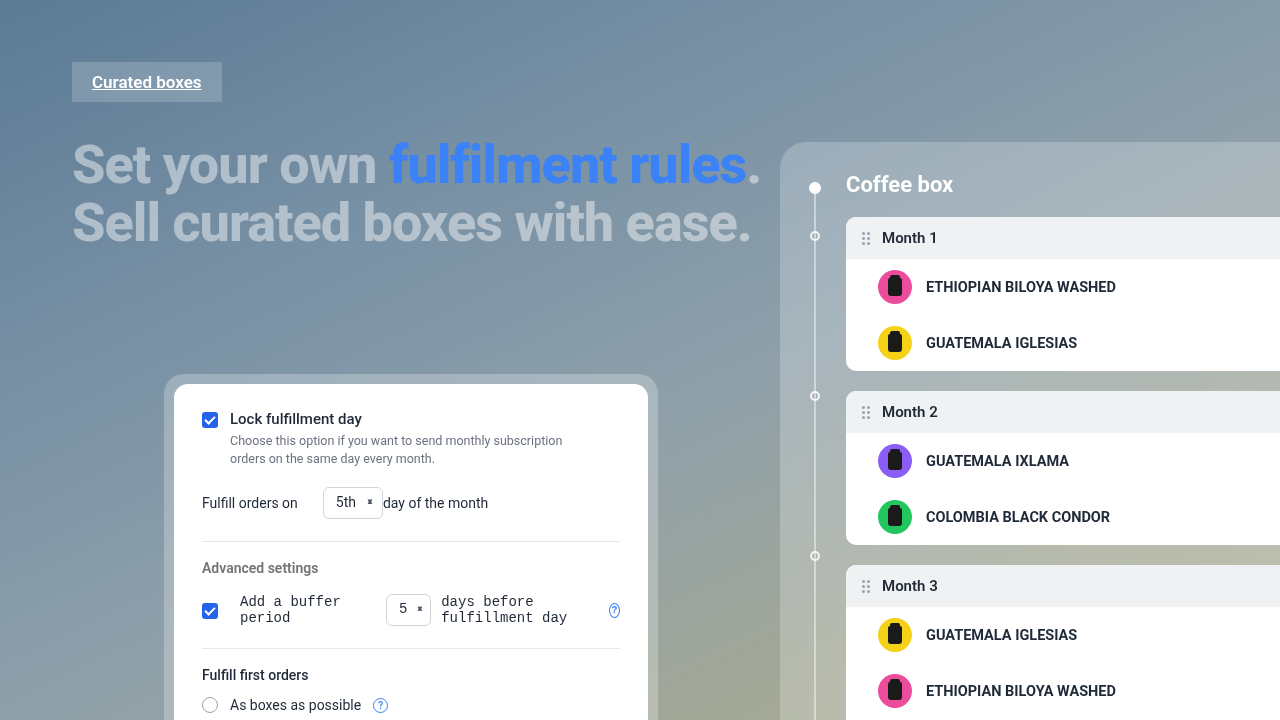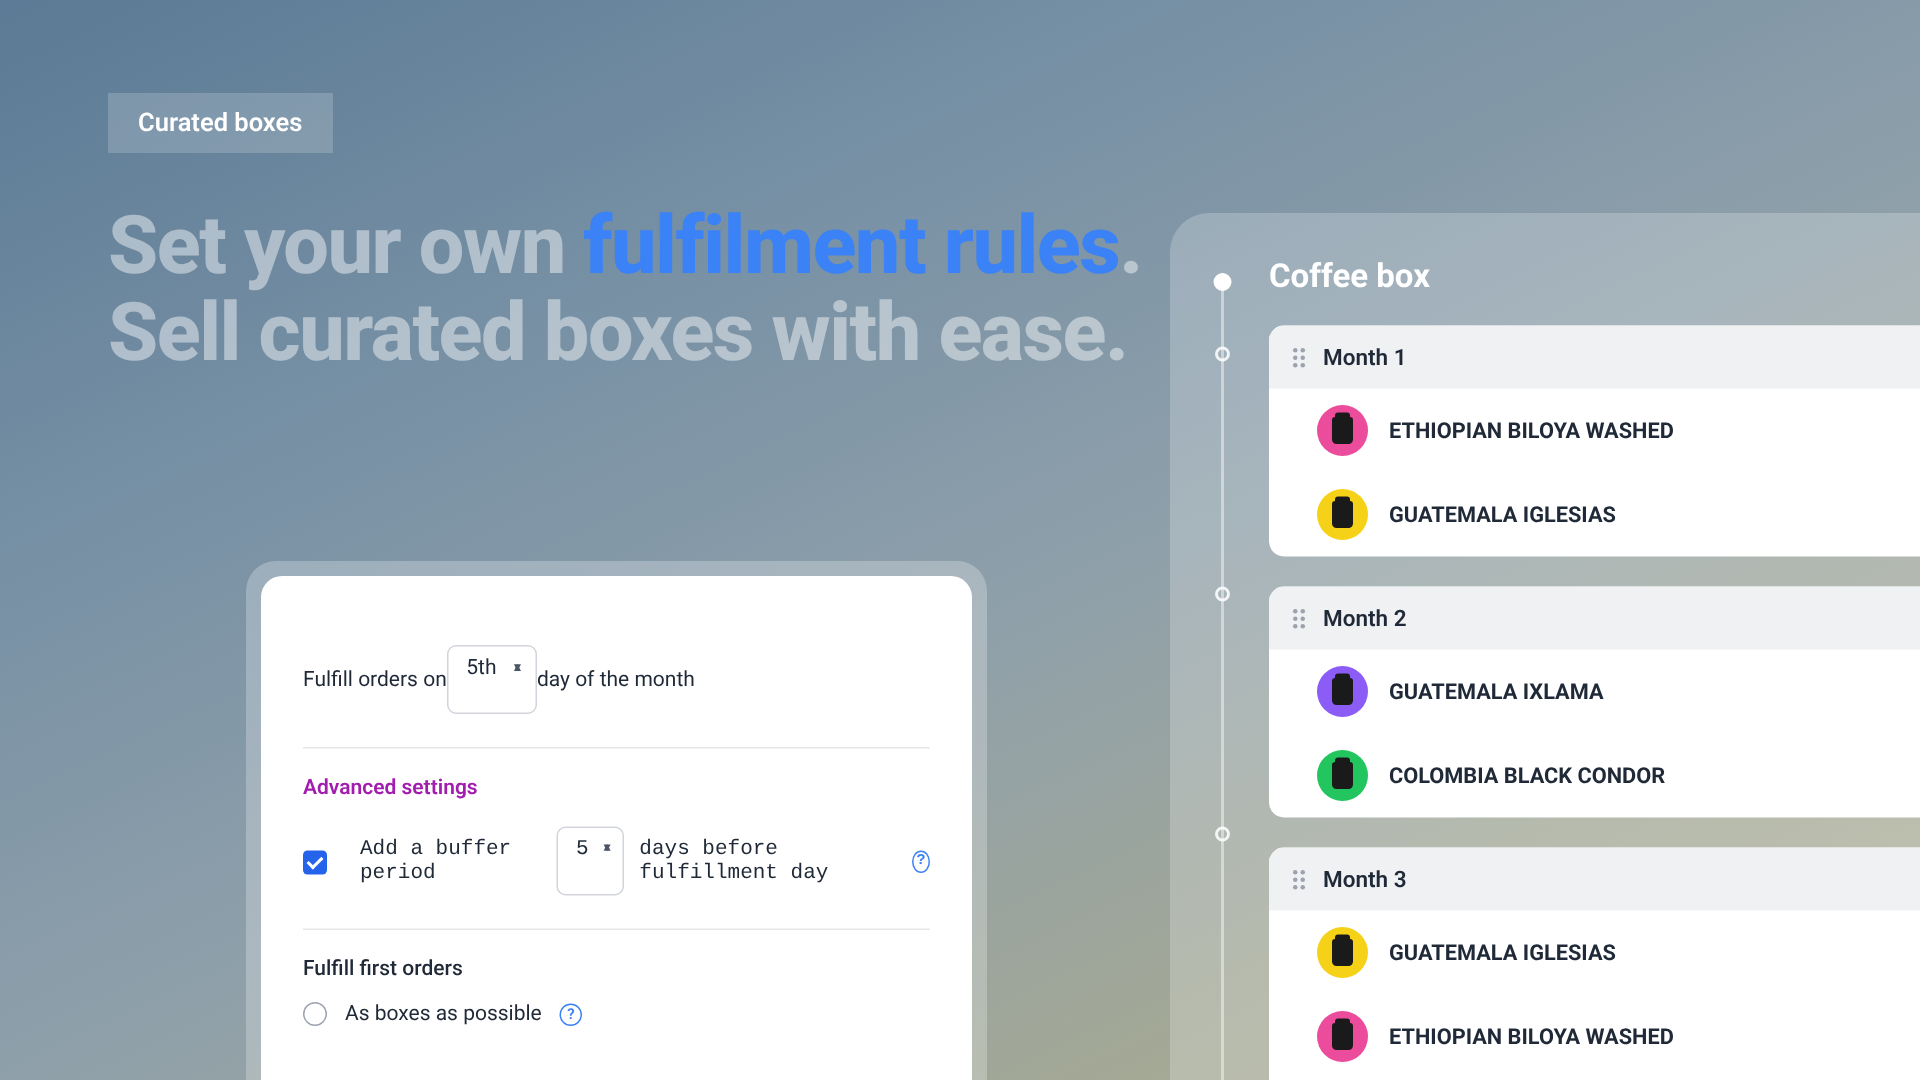--- a/index.html
+++ b/index.html
@@ -12,20 +12,21 @@
 }
 .pill {
   display: inline-block;
   background: rgba(255,255,255,0.18);
   color: #fff;
   font-weight: 600;
   font-size: 17px;
   padding: 10px 20px;
   border-radius: 0;
   margin: 62px 0 0 72px;
+  text-decoration: underline;
 }
 .headlines { margin: 34px 0 0 72px; }
 .headlines .line {
   font-size: 54px;
   font-weight: 800;
   line-height: 1.08;
   letter-spacing: -1px;
 }
 .headlines .dim { color: rgba(255,255,255,0.45); }
 .headlines .bright { color: #3b82f6; }
@@ -68,29 +69,30 @@
   border-width: 0 2px 2px 0;
   transform: rotate(45deg);
 }
 .label-main { font-size: 15px; color: #1f2937; font-weight: 500; }
 .label-sub { font-size: 12.5px; color: #6b7280; line-height: 1.4; margin-top: 4px; max-width: 340px; }
 .fulfill-row { display: flex; align-items: center; margin-top: 20px; font-size: 14px; color: #1f2937; }
 .stepper {
   display: flex; align-items: center;
   border: 1px solid #d1d5db;
   border-radius: 6px;
-  padding: 6px 8px 22px 12px;
+  padding: 6px 8px 8px 12px;
   gap: 10px;
   background: #fff;
+  margin-left: 25px;
 }
 .stepper .val { font-size: 14px; }
 .stepper .arrows { display: flex; flex-direction: column; line-height: 0; }
 .stepper .arrows span { font-size: 8px; color: #4b5563; }
 .divider { border: none; border-top: 1px solid #e5e7eb; margin: 22px 0 18px 0; }
-.adv { color: #a21caf; font-weight: 600; font-size: 14px; }
+.adv { color: #737373; font-weight: 600; font-size: 14px; }
 .buffer-row { display: flex; align-items: center; gap: 10px; margin-top: 18px; font-size: 14px; font-family: Liberation Mono, monospace; }
 .help {
   width: 15px; height: 15px;
   border: 1.5px solid #3b82f6;
   border-radius: 50%;
   display: inline-flex;
   align-items: center; justify-content: center;
   font-size: 10px; color: #3b82f6; font-weight: 600;
 }
 .section-title { font-size: 14px; font-weight: 500; margin-bottom: 14px; }
@@ -187,20 +189,27 @@
 
 <div class="pill">Curated boxes</div>
 
 <div class="headlines">
   <div class="line"><span class="dim">Set your own </span><span class="bright">fulfilment rules</span><span class="dim">.</span></div>
   <div class="line"><span class="dim">Sell curated boxes with ease.</span></div>
 </div>
 
 <div class="card-wrap">
   <div class="card">
+    <div class="row">
+      <div class="checkbox"></div>
+      <div>
+        <div class="label-main">Lock fulfillment day</div>
+        <div class="label-sub">Choose this option if you want to send monthly subscription orders on the same day every month.</div>
+      </div>
+    </div>
     <div class="fulfill-row">
       <span>Fulfill orders on</span>
       <div class="stepper">
         <span class="val">5th</span>
         <div class="arrows">
             <span>▲</span>
             <span>▼</span>
           </div>
       </div>
       <span>day of the month</span>

